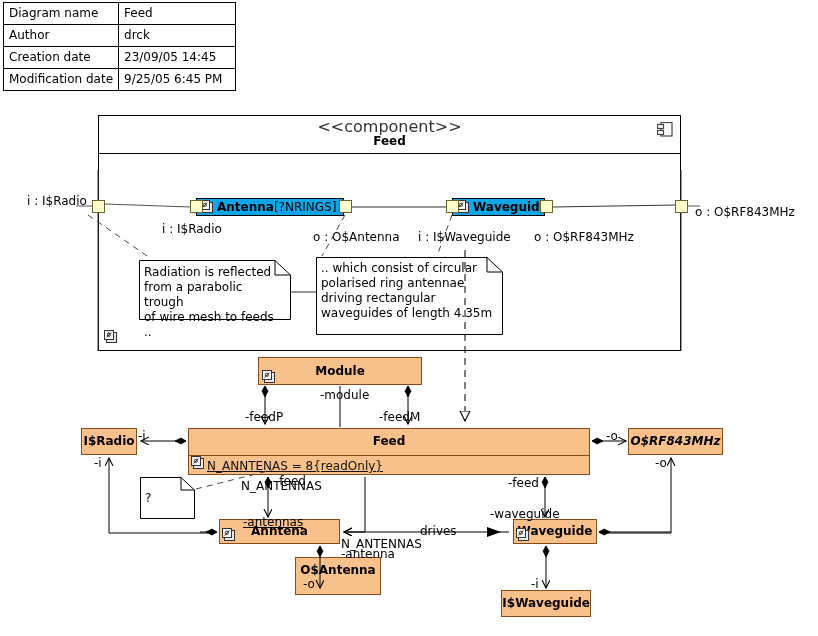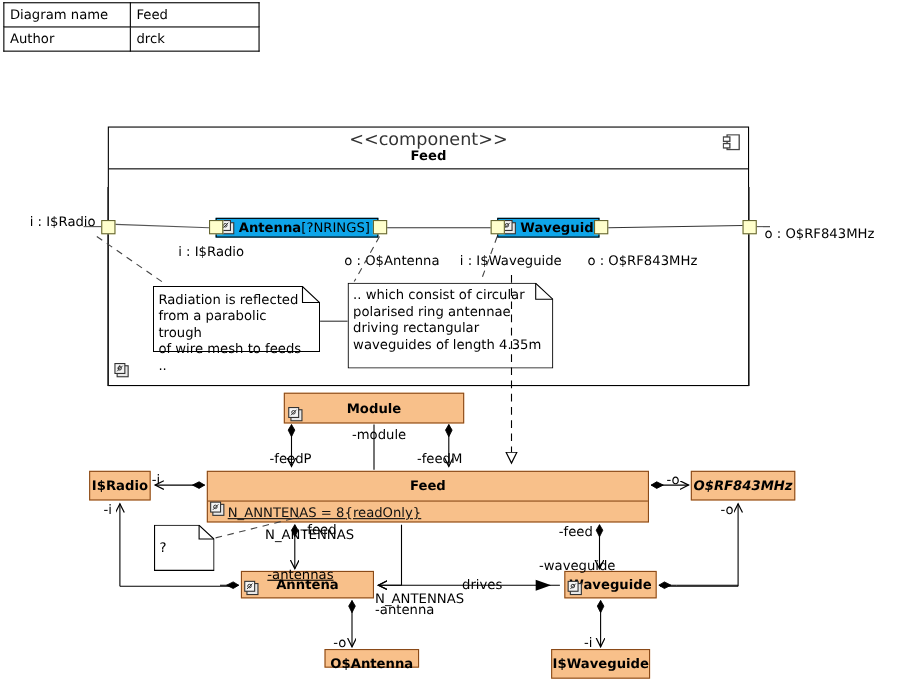--- a/index.html
+++ b/index.html
@@ -166,20 +166,28 @@
 
   <table class="info-table">
     <tbody>
         <tr>
       <td class="k">Diagram name</td>
       <td class="v">Feed</td>
     </tr>
     <tr>
       <td class="k">Author</td>
       <td class="v">drck</td>
+    </tr>
+    <tr>
+      <td class="k">Creation date</td>
+      <td class="v">23/09/05 14:45</td>
+    </tr>
+    <tr>
+      <td class="k">Modification date</td>
+      <td class="v">9/25/05 6:45 PM</td>
     </tr>
   </tbody>
     </table>
 
   <div class="component-frame">
     <div class="component-header">
       <span class="stereo">&lt;&lt;component&gt;&gt;</span>
       <span class="comp-title">Feed</span>
       <span class="comp-icon">
         <svg width="16" height="15" viewBox="0 0 16 15">
@@ -317,21 +325,21 @@
   </div>
   <span class="mini-icon" style="left:515px; top:527px;">
     <svg width="15" height="15" viewBox="0 0 15 15">
       <rect x="3.5" y="3.5" width="10" height="10" fill="#e8e8e8" stroke="#333" stroke-width="1"></rect>
       <rect x="1.5" y="1.5" width="9" height="9" fill="#f4f4f4" stroke="#333" stroke-width="1"></rect>
       <path d="M3.5 8.5 L8.5 3.5" stroke="#333" stroke-width="0.9"></path>
       <circle cx="5.8" cy="5.8" r="1.6" fill="none" stroke="#333" stroke-width="0.9"></circle>
     </svg>
   </span>
 
-  <div class="cls simple" style="left:295px; top:590px; width:86px; height:17px;">
+  <div class="cls simple" style="left:295px; top:557px; width:86px; height:38px;">
     <span class="cls-name" style="line-height:25px;height:25px;">O$Antenna</span>
   </div>
 
   <div class="cls simple" style="left:501px; top:590px; width:90px; height:27px;">
     <span class="cls-name" style="line-height:25px;height:39px;text-align:right;">I$Waveguide</span>
   </div>
 
   <span class="lbl" style="left:245px; top:410px;">-feedP</span>
   <span class="lbl" style="left:320px; top:388px;">-module</span>
   <span class="lbl" style="left:379px; top:410px;">-feedM</span>

